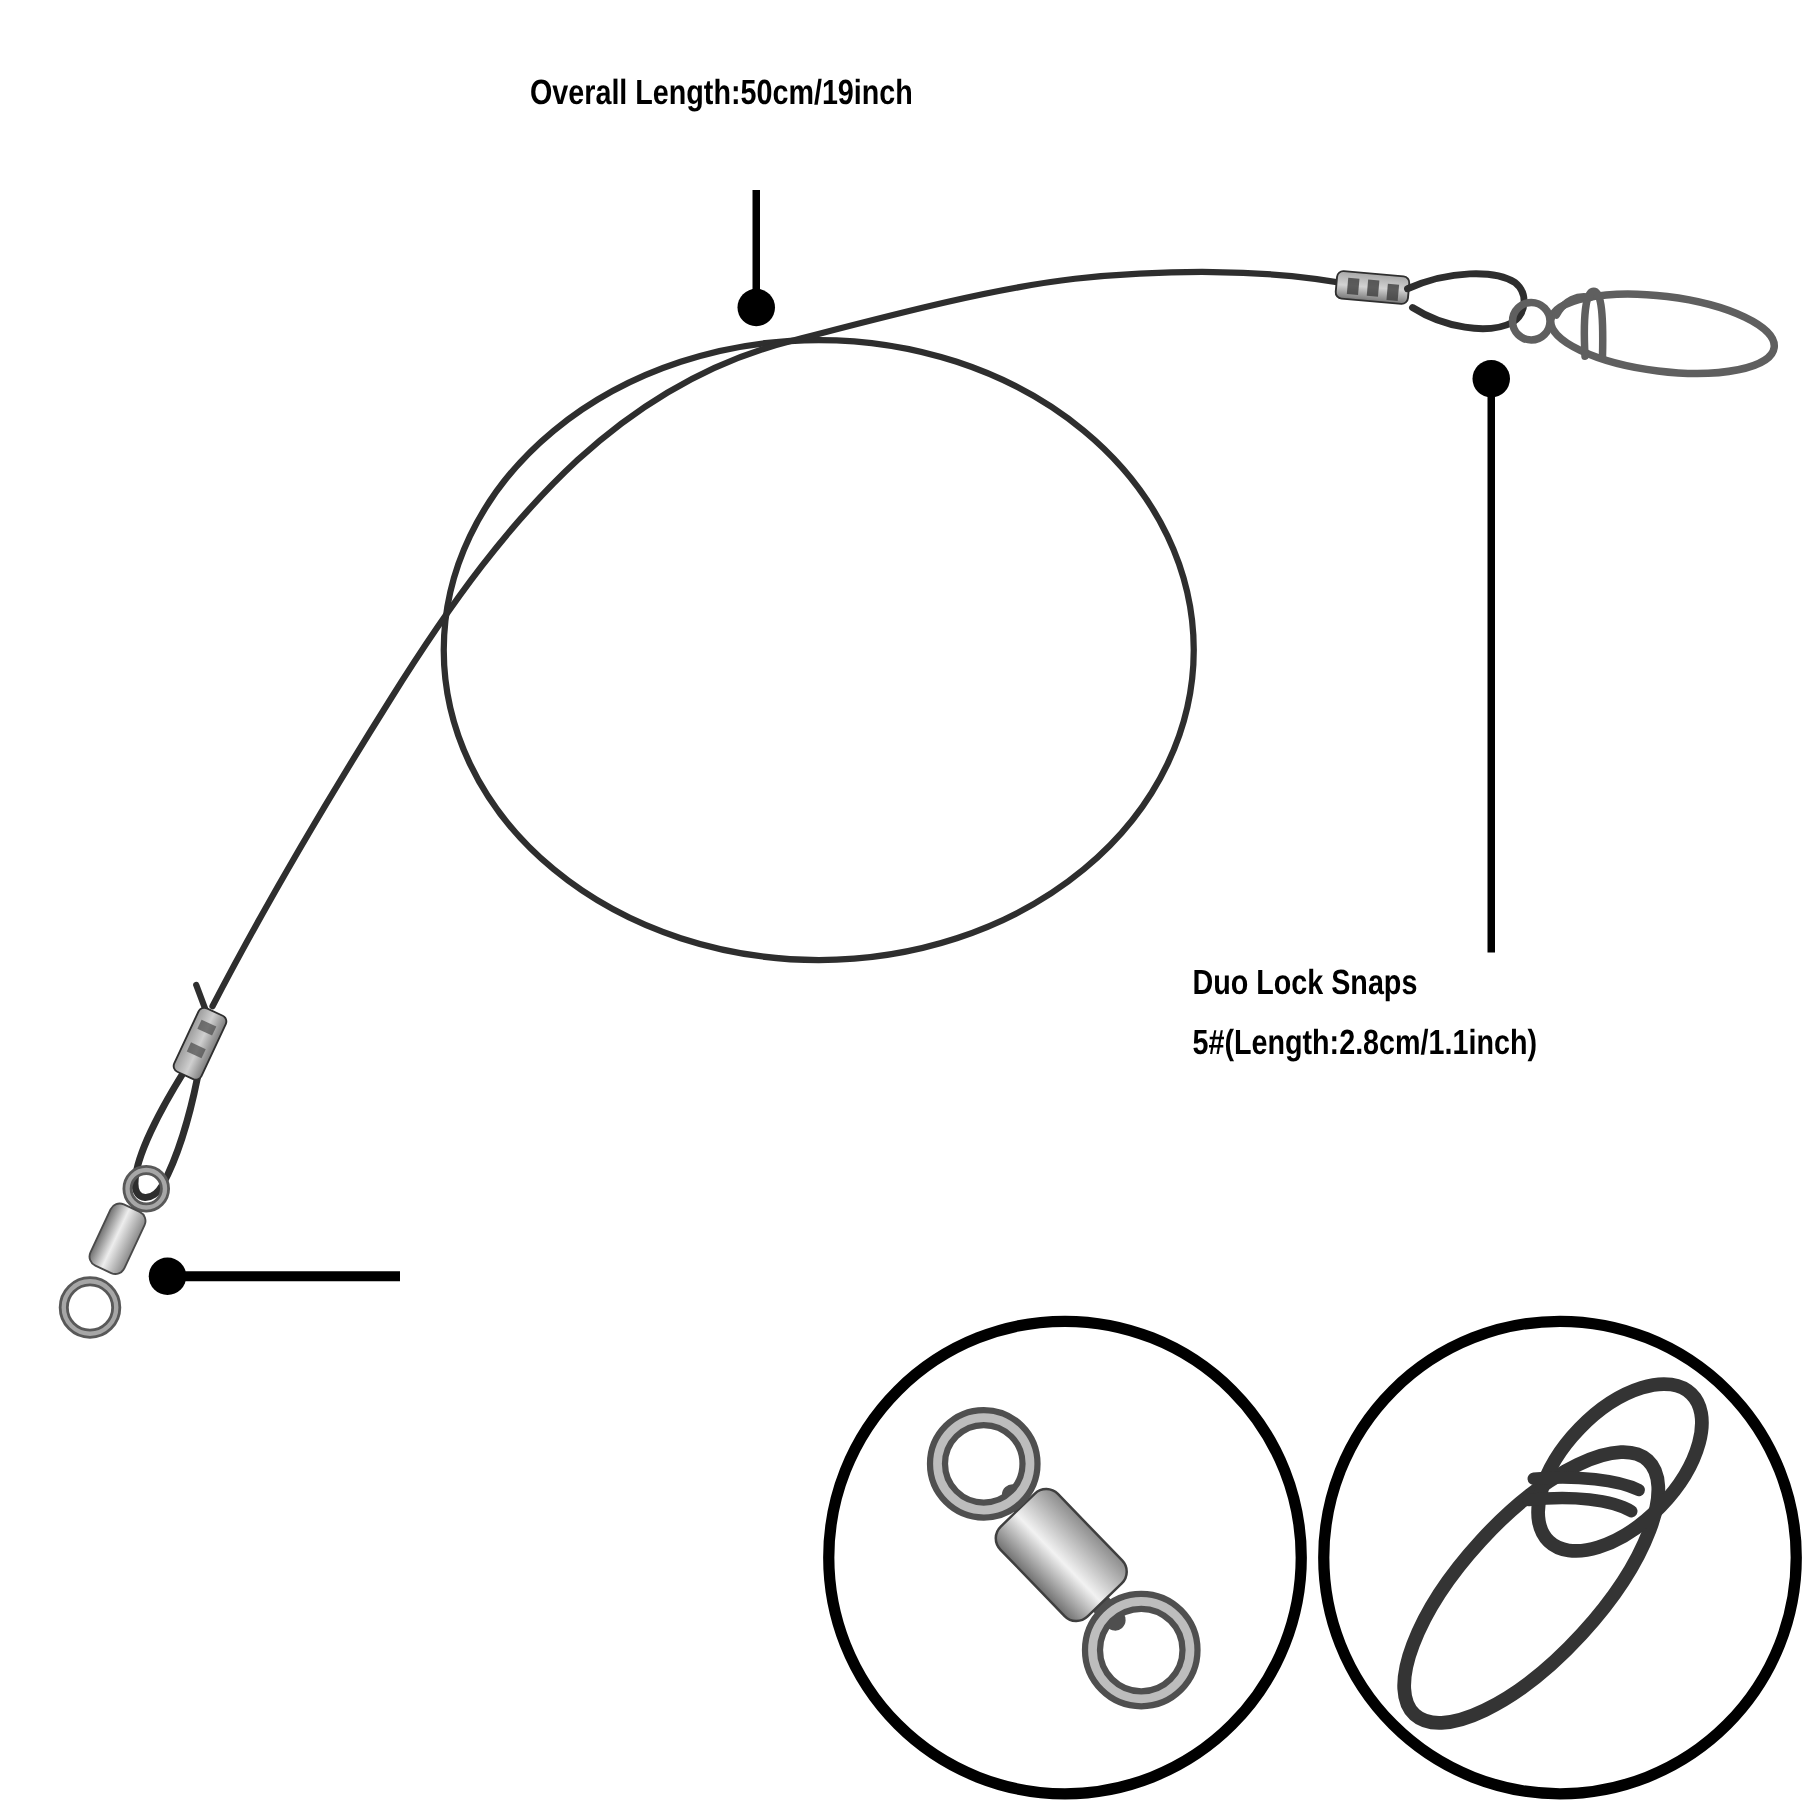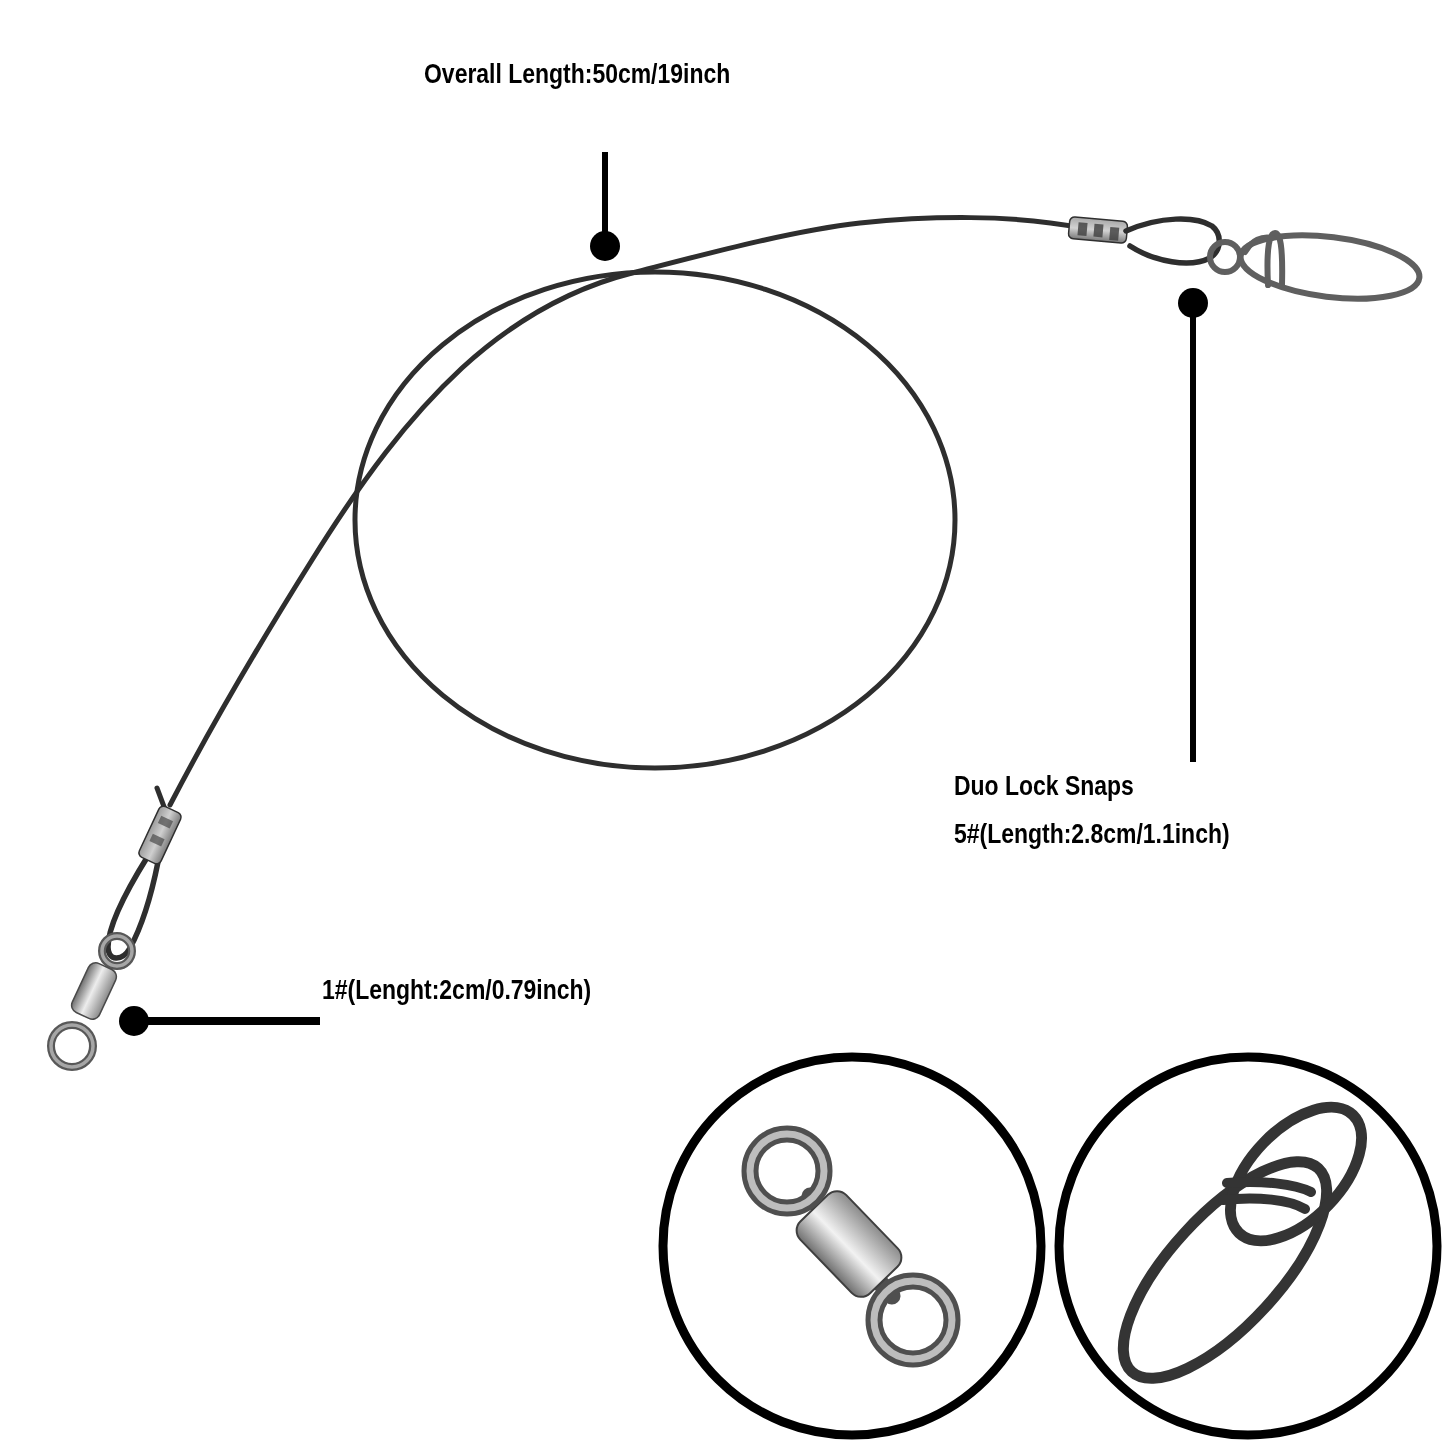--- a/index.html
+++ b/index.html
@@ -148,16 +148,15 @@
   <div class="label" style="left:424px; top:50px;">
     <div class="row"><span class="ln">Overall Length:50cm/19inch</span></div>
   </div>
 
   <div class="label" style="left:954px; top:762px;">
     <div class="row"><span class="ln">Duo Lock Snaps</span></div>
     <div class="row"><span class="ln">5#(Length:2.8cm/1.1inch)</span></div>
   </div>
 
   <div class="label" style="left:322px; top:966px;">
-    <div class="row"><span class="ln">1#(Lenght:2cm/0.79inch)</span></div>
   </div>
 
 </div>
 
 </body></html>

